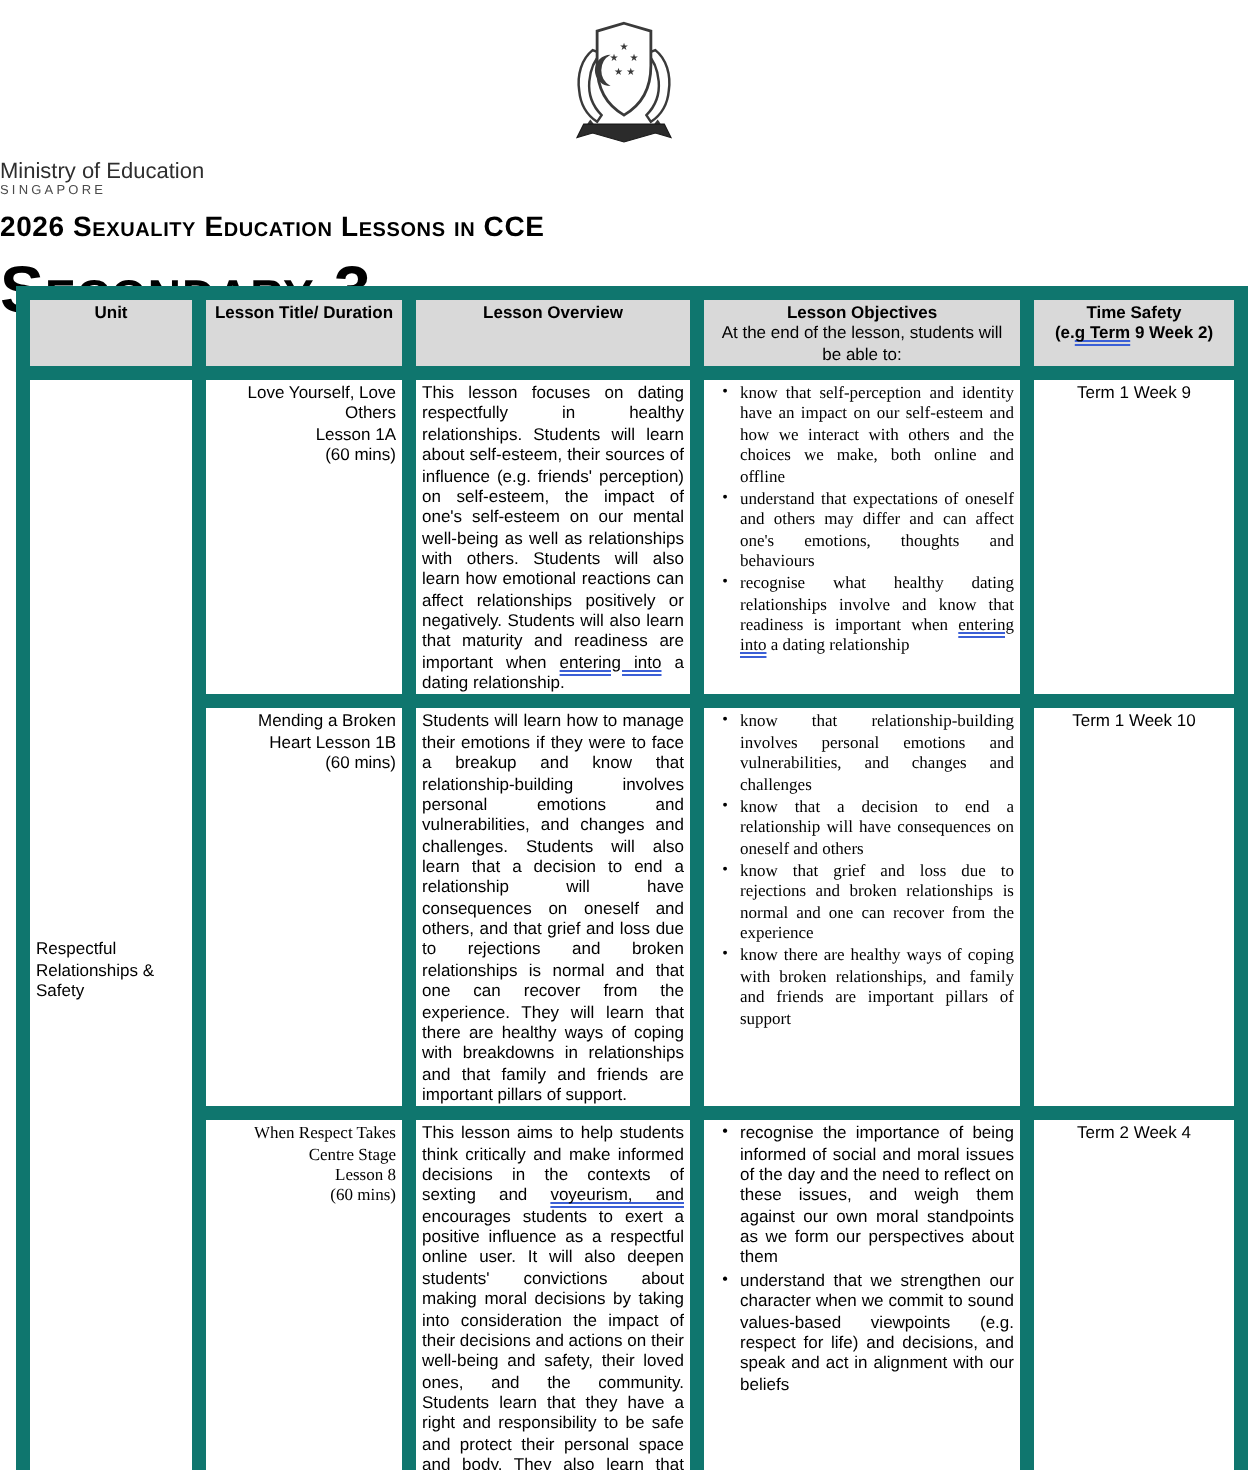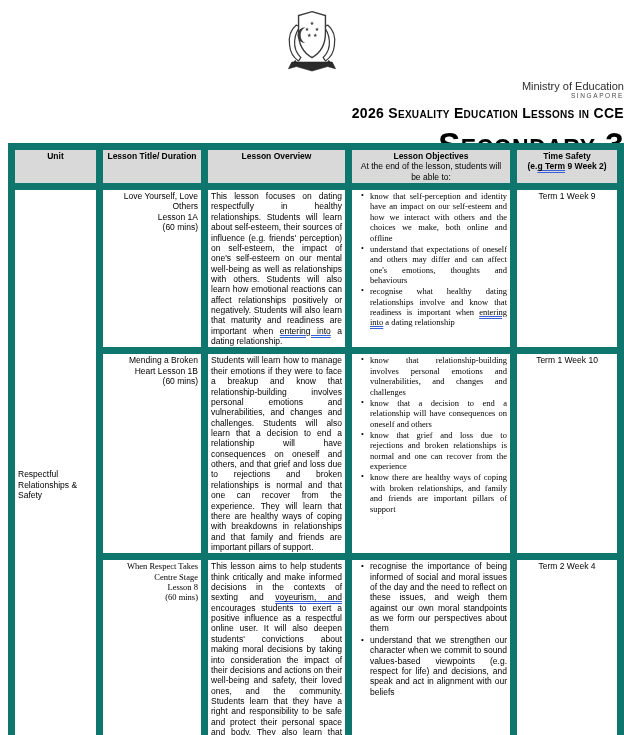--- a/index.html
+++ b/index.html
@@ -1,21 +1,21 @@
 <!DOCTYPE html>
 <html><head>
 <meta charset="utf-8">
 <style>
   html,body{margin:0;padding:0;background:#ffffff;}
   body{
     width:624px;height:735px;overflow:hidden;position:relative;
     font-family:"Liberation Sans", sans-serif;color:#000;
     -webkit-font-smoothing:antialiased;
   }
-  .page-header{width:624px;text-align:right;padding-top:8px;}
+  .page-header{width:624px;text-align:left;padding-top:8px;}
   .crest{display:block;margin:0 auto;width:56px;height:70px;}
   .ministry-line{font-size:11px;color:#2e2e2e;margin-top:2px;line-height:1.1;}
   .singapore-line{font-size:6.5px;color:#4a4a4a;letter-spacing:1.6px;line-height:1.2;}
   .doc-title{
     font-size:14px;font-weight:bold;font-variant:small-caps;
     letter-spacing:.3px;margin-top:6px;line-height:1.1;
   }
   .section-title{
     font-size:33px;font-weight:bold;font-variant:small-caps;
     letter-spacing:.5px;margin-top:7px;line-height:1.0;

